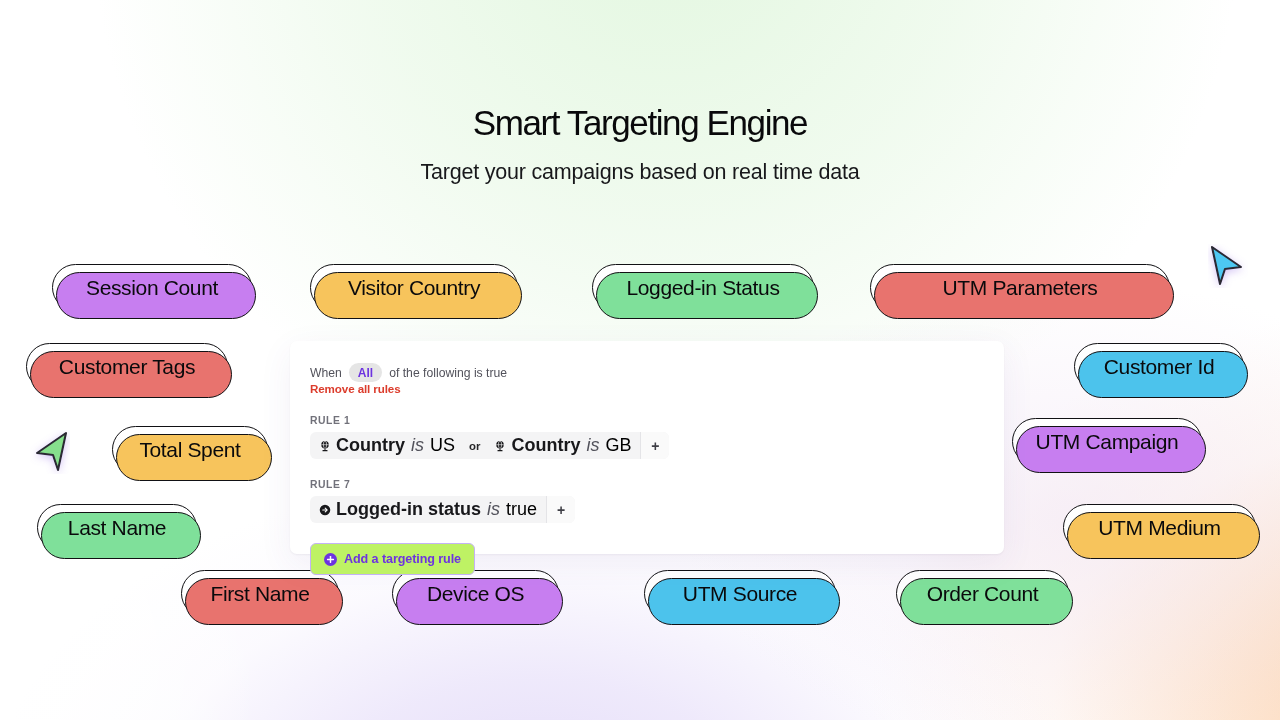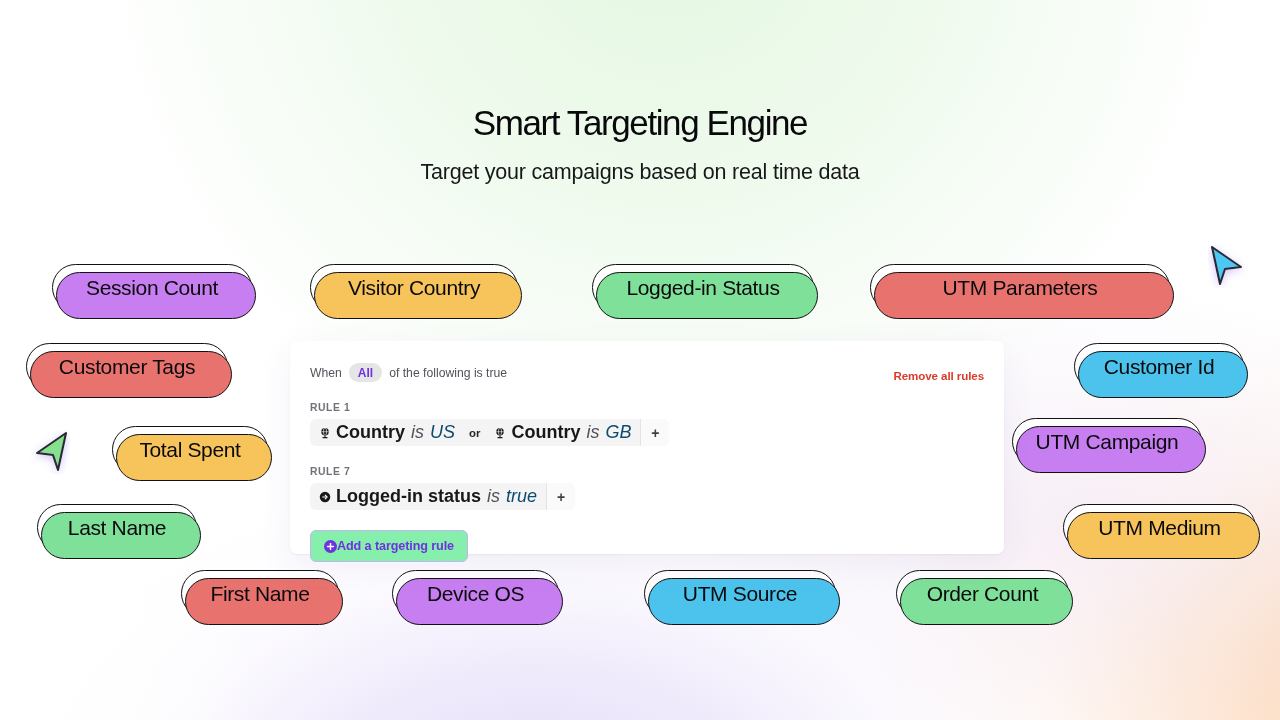--- a/index.html
+++ b/index.html
@@ -82,21 +82,21 @@
     left:290px; top:341px;
     width:714px; height:213px;
     background:#ffffff;
     border-radius:7px;
     box-shadow:0 1px 2px rgba(16,18,40,0.05), 0 10px 34px rgba(80,60,140,0.07);
     z-index:5;
     padding:22px 20px 0 20px;
   }
 
   .card-head {
-    display:flex; align-items:flex-end; justify-content:space-between;
+    display:flex; align-items:flex-start; justify-content:space-between;flex-direction:column;
   }
   .when-row {
     display:flex; align-items:center; gap:7px;
     font-size:12.2px; color:#52525b;
   }
   .when-all {
     background:#e5e5e5; color:#6d33e0;
     font-weight:bold; font-size:12px;
     border-radius:999px; padding:2.5px 9px;
   }
@@ -120,42 +120,42 @@
     height:27px;
   }
   .chip {
     display:flex; align-items:center; gap:5px;
     padding:0 9px;
     font-size:18px; color:#3f3f46;
     white-space:nowrap;
   }
   .chip b { color:#18181b; font-weight:bold; }
   .chip i { color:#52525b; font-style:italic; padding:0 1px; }
-  .chip .val { color:#0c4a6e;font-style:italic; }
+  .chip .val { color:#000000; }
   .chip-or {
     display:flex; align-items:center; padding:0 5px;
     font-size:11.4px; font-weight:bold; color:#27272a;
   }
   .chip-plus {
     display:flex; align-items:center; justify-content:center;
     width:29px;
     border-left:1px solid #e4e4e7;
     background:#fafafa;
     font-size:14px; color:#3f3f46; font-weight:bold;
     cursor:pointer;
   }
   .chip-ico { display:inline-flex; width:12px; height:12px; }
 
   .add-rule {
     margin-top:20px;
-    display:inline-flex; align-items:center; 
+    display:inline-flex; align-items:center; gap:7px;
     border:1.2px solid #c4b2f5;
     border-radius:6px;
     padding:8px 13px;
-    background:#86efac;
+    background:#bef264;
     cursor:pointer;
   }
   .add-rule span.lbl {
     font-size:12.6px; font-weight:bold; color:#6d33e0; letter-spacing:-0.1px;
   }
   .plus-circle { display:inline-flex; width:13px; height:13px; }
 </style>
 </head>
 <body>
 

